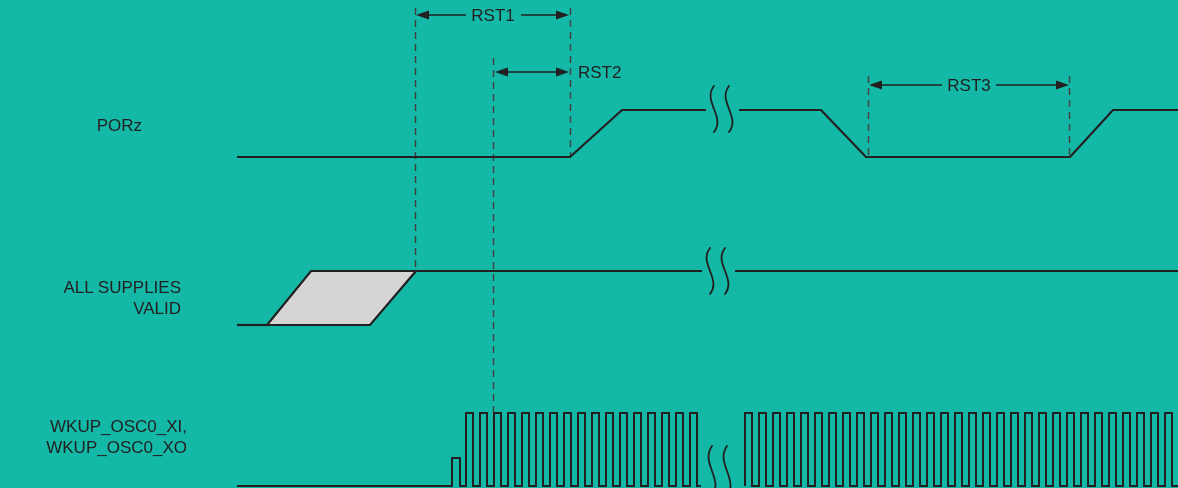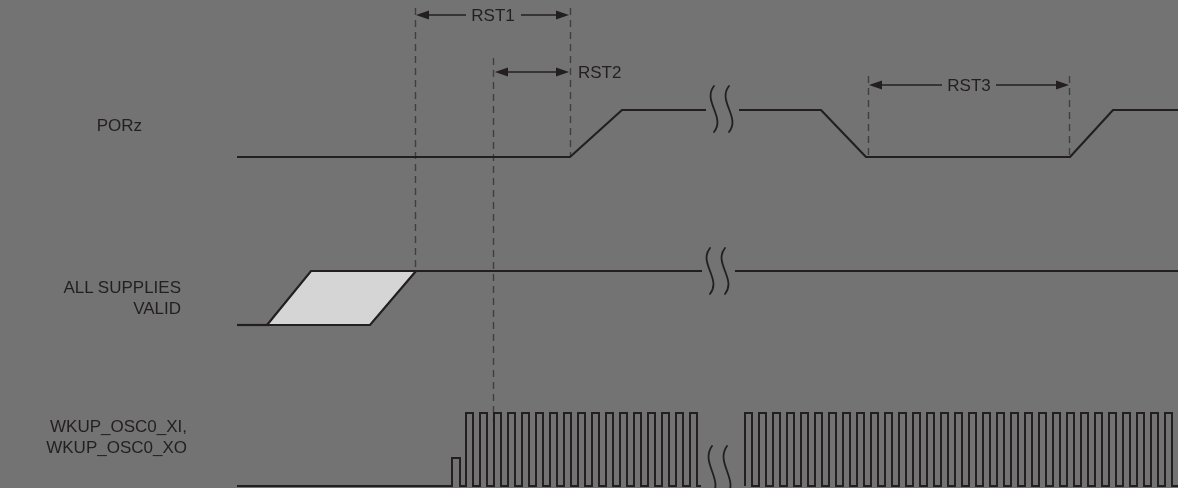--- a/index.html
+++ b/index.html
@@ -1,16 +1,16 @@
 <!DOCTYPE html>
 <html><head>
 <meta charset="utf-8">
 <style>
   html,body{margin:0;padding:0;background:#ffffff;}
-  .stage{position:relative;width:1178px;height:488px;background:#737373;overflow:hidden;
+  .stage{position:relative;width:1178px;height:488px;background:#14b8a6;overflow:hidden;
          font-family:"Liberation Sans",sans-serif;}
   svg{display:block;}
   .wave{fill:none;stroke:#231f20;stroke-width:2.2;stroke-linejoin:miter;}
   .clock{fill:none;stroke:#231f20;stroke-width:2;stroke-linejoin:miter;}
   .ramp{fill:#d5d5d6;stroke:#231f20;stroke-width:2.2;}
   .squig{fill:none;stroke:#231f20;stroke-width:1.8;stroke-linecap:round;}
   .dash{stroke:#3f3f3f;stroke-width:1.4;stroke-dasharray:7 5;fill:none;}
   .dim{stroke:#231f20;stroke-width:1.7;}
   .ah{fill:#231f20;stroke:none;}
   .siglabel{font-size:17px;fill:#231f20;}

